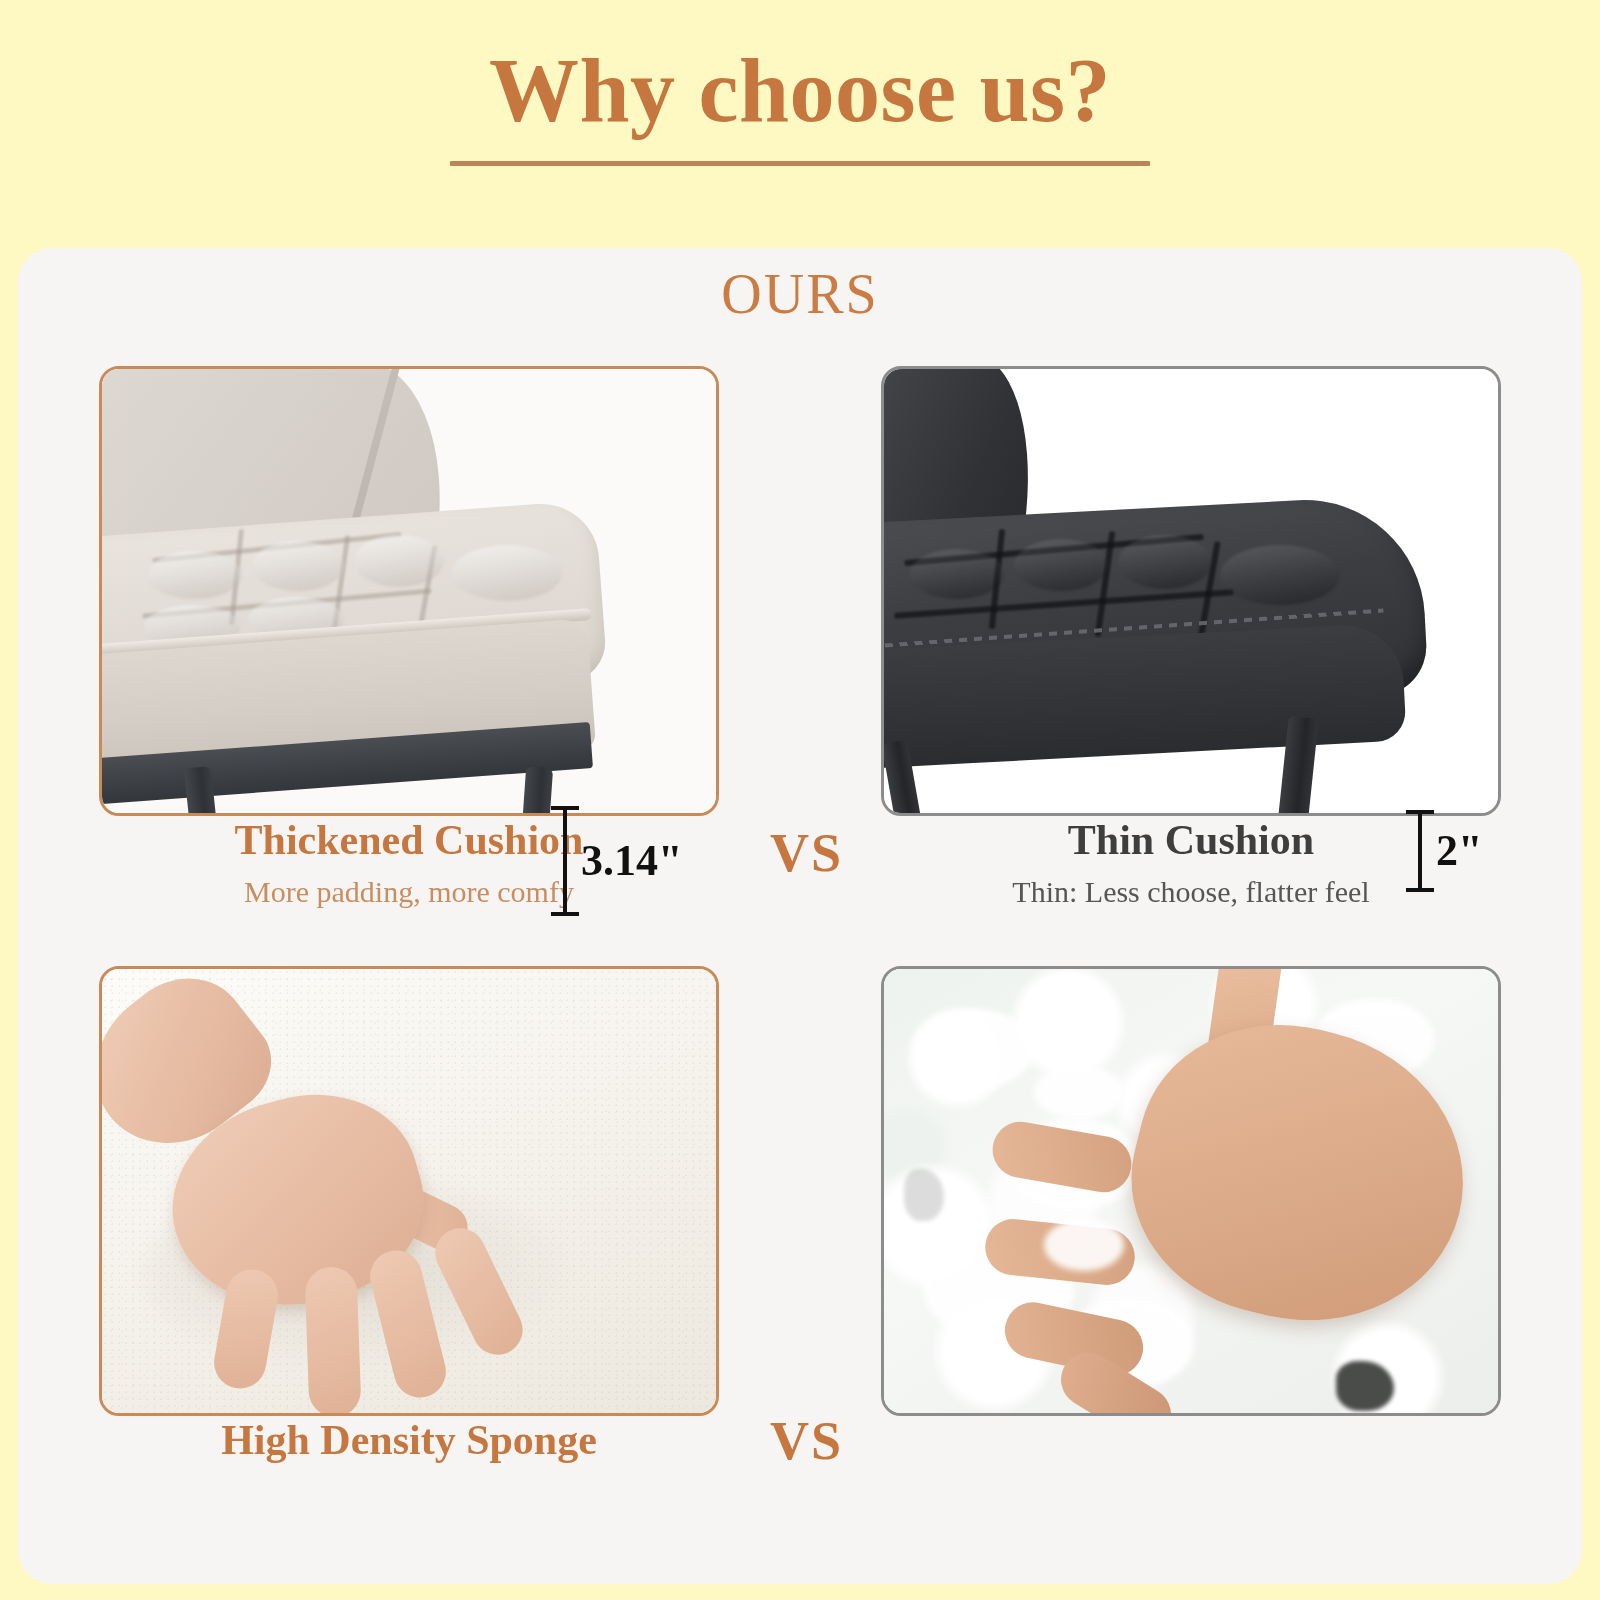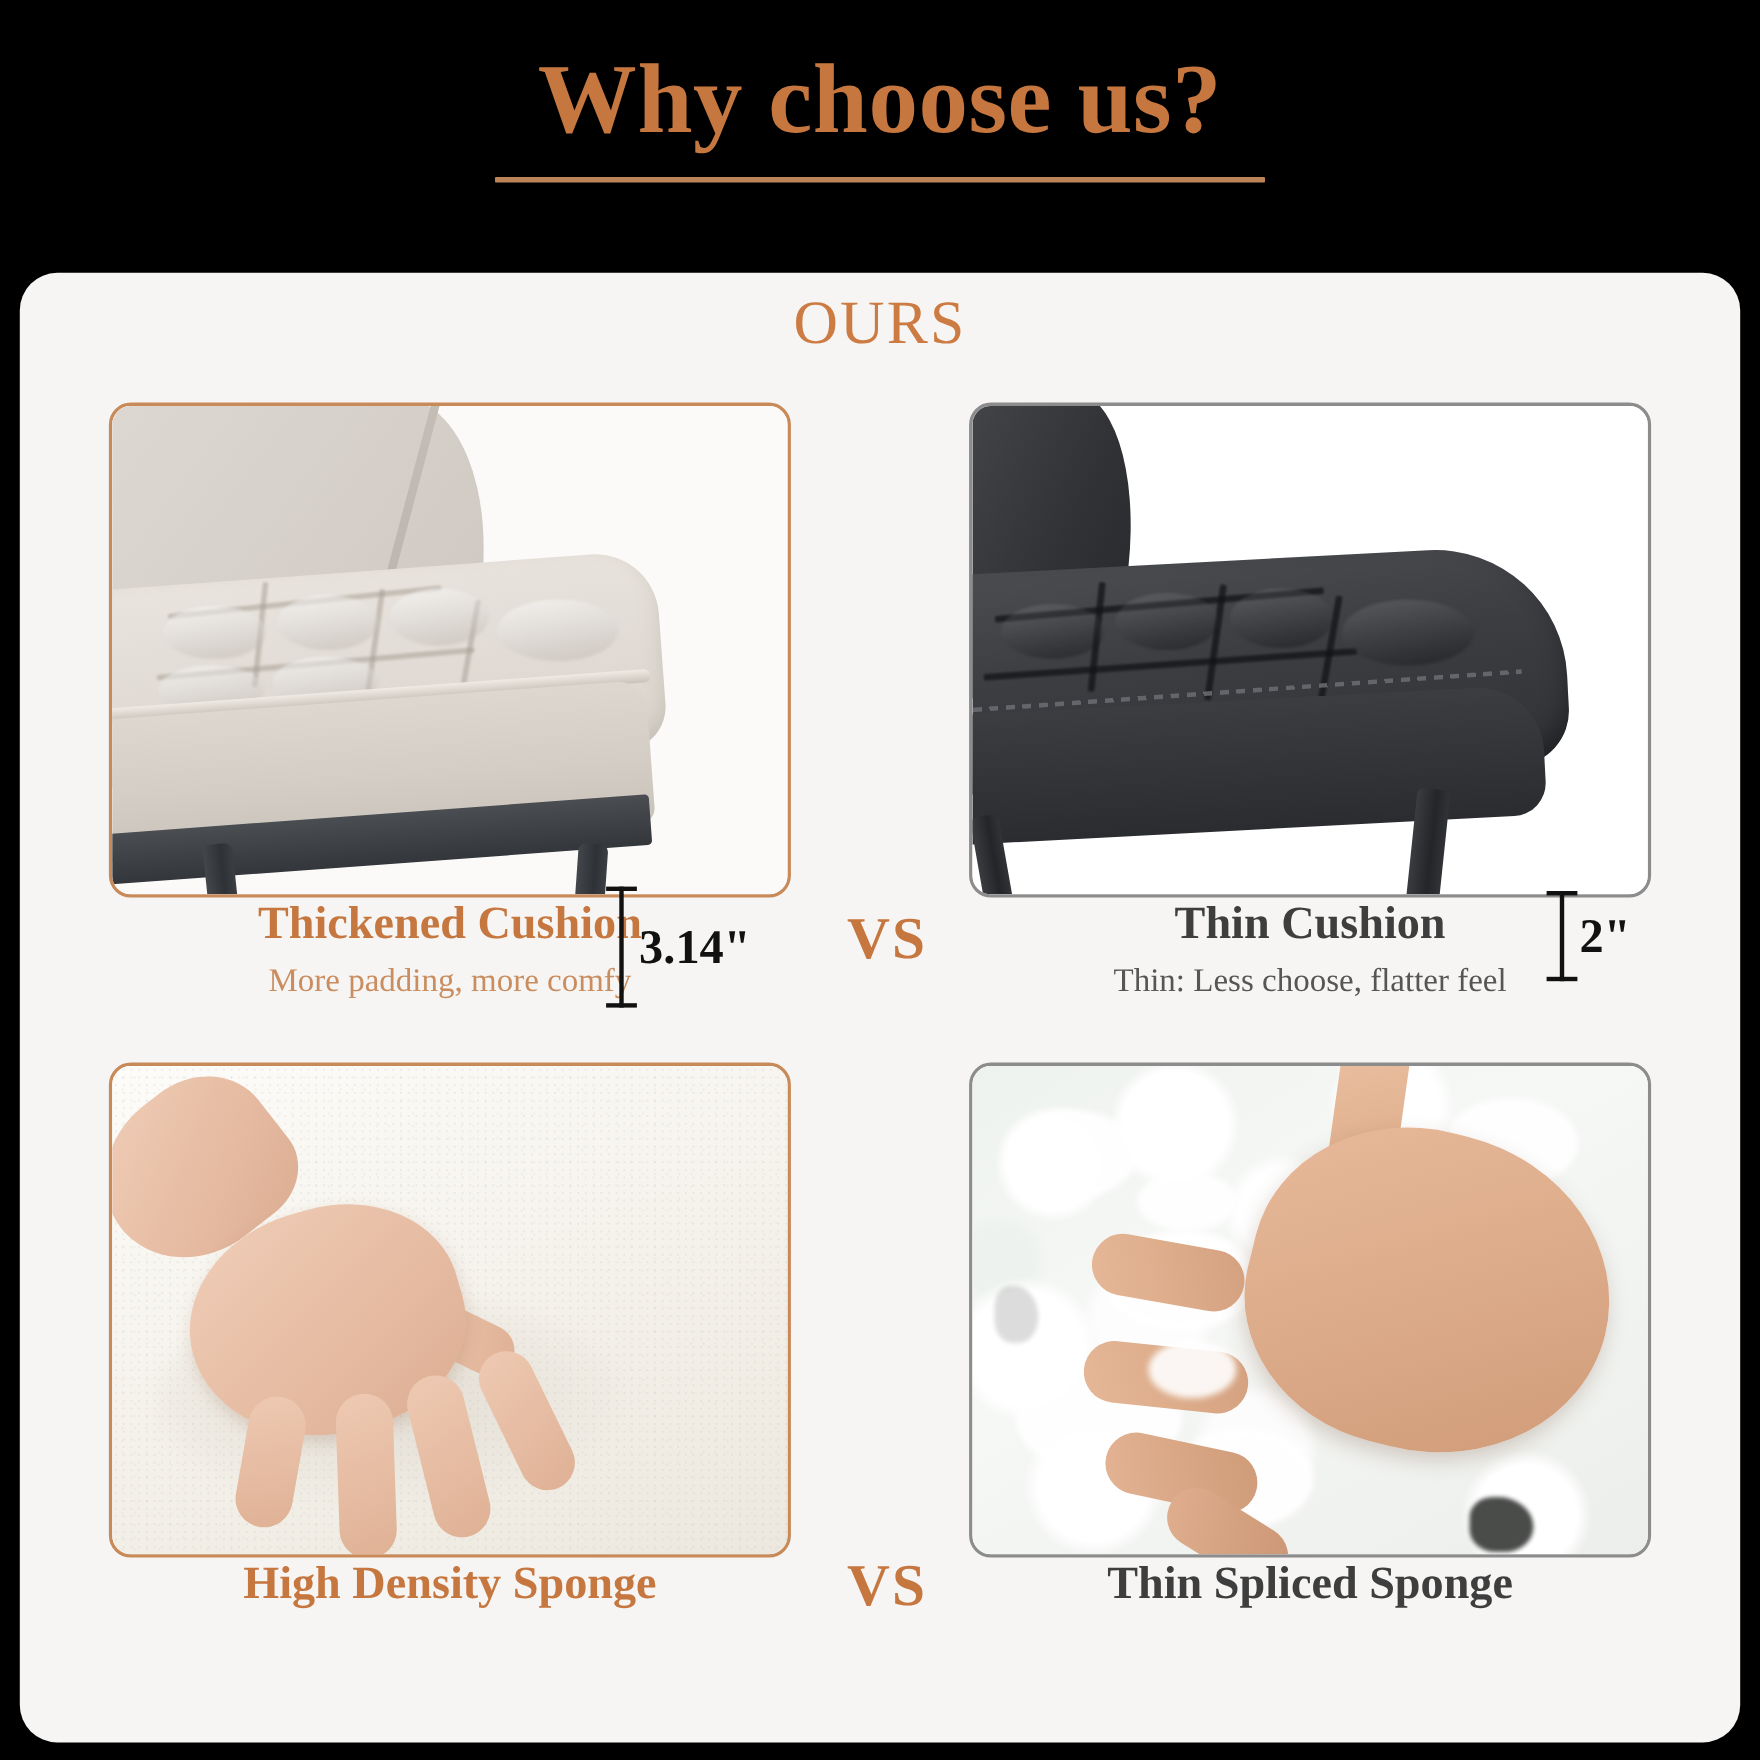--- a/index.html
+++ b/index.html
@@ -11,21 +11,21 @@
     height: 1600px;
     background: #ffffff;
     font-family: "Liberation Serif", "DejaVu Serif", serif;
     overflow: hidden;
   }
 
   #page {
     position: relative;
     width: 1600px;
     height: 1600px;
-    background: #000000;
+    background: #fef9c3;
   }
 
   
   .header {
     position: absolute;
     top: 0;
     left: 0;
     width: 1600px;
     height: 248px;
     display: flex;
@@ -528,21 +528,20 @@
             <div class="hand palm-r"></div>
             <div class="finger fr1"></div>
             <div class="finger fr2"></div>
             <div class="finger fr3"></div>
             <div class="finger fr4"></div>
             <div class="fiber-wisp" style="left:150px; top:96px;  width:90px; height:54px; opacity:0.9;"></div>
             <div class="fiber-wisp" style="left:160px; top:250px; width:80px; height:52px; opacity:0.9;"></div>
           </div>
         </div>
         <div class="caption">
-          <p class="cap-title">Thin Spliced Sponge</p>
         </div>
       </div>
     </div>
 
     <div class="dim dim-ours">
       <div class="dim-line"></div>
       <span class="dim-label">3.14"</span>
     </div>
     <div class="dim dim-others">
       <div class="dim-line"></div>

